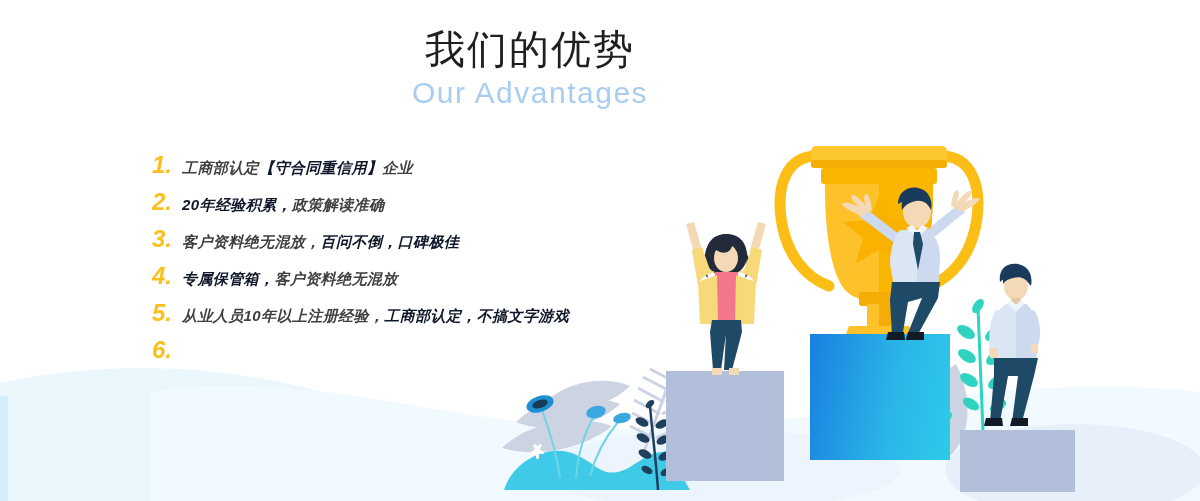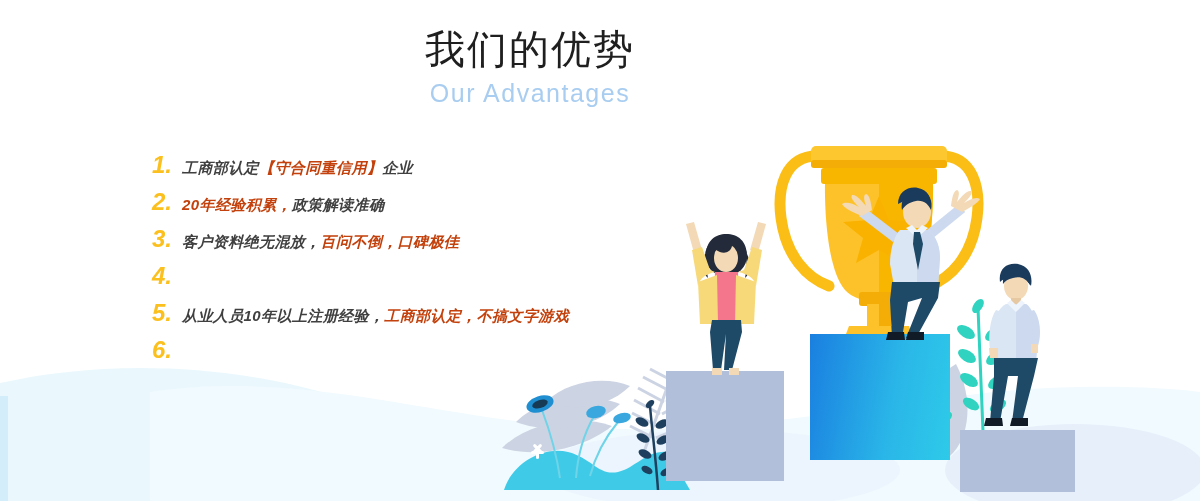--- a/index.html
+++ b/index.html
@@ -14,39 +14,39 @@
   
   .bg-waves{position:absolute;left:0;top:0;width:1200px;height:501px;z-index:0;}
 
   
   .header{position:absolute;left:0;top:26px;width:1060px;text-align:center;z-index:5;}
   .title{
     font-size:40px;line-height:46px;color:#1f1f1f;letter-spacing:2px;
     font-weight:400;margin:0;
   }
   .subtitle{
-    font-size:25px;line-height:30px;color:#a8cdf0;letter-spacing:1.5px;
+    font-size:30px;line-height:30px;color:#a8cdf0;letter-spacing:1.5px;
     margin:6px 0 0 0;font-weight:400;
   }
 
   
   .adv-list{position:absolute;left:152px;top:150px;width:430px;z-index:6;}
   .adv-row{
     display:flex;align-items:baseline;height:37px;white-space:nowrap;
   }
   .adv-num{
     font-size:24px;font-weight:bold;font-style:italic;color:#fcc01e;
     width:30px;flex:0 0 30px;letter-spacing:0px;line-height:30px;
   }
   .adv-text{
     font-size:15px;line-height:30px;font-weight:bold;font-style:italic;
     letter-spacing:0.4px;
   }
   .t-dim{color:#404040;}
-  .t-bright{color:#c2410c;}
+  .t-bright{color:#0f172a;}
 
   
   .illu{position:absolute;left:480px;top:100px;width:720px;height:401px;z-index:4;}
 
   
   .podium{position:absolute;}
   #podium-left{
     left:186px;top:271px;width:118px;height:110px;background:#b2bfdb;
   }
   #podium-center{
@@ -95,20 +95,21 @@
       <div class="adv-row">
         <span class="adv-num">2.</span>
         <span class="adv-text"><span class="t-bright">20年经验积累，</span><span class="t-dim">政策解读准确</span></span>
       </div>
       <div class="adv-row">
         <span class="adv-num">3.</span>
         <span class="adv-text"><span class="t-dim">客户资料绝无混放，</span><span class="t-bright">百问不倒，口碑极佳</span></span>
       </div>
       <div class="adv-row">
         <span class="adv-num">4.</span>
+        <span class="adv-text"><span class="t-bright">专属保管箱，</span><span class="t-dim">客户资料绝无混放</span></span>
       </div>
       <div class="adv-row">
         <span class="adv-num">5.</span>
         <span class="adv-text"><span class="t-dim">从业人员10年以上注册经验，</span><span class="t-bright">工商部认定，不搞文字游戏</span></span>
       </div>
       <div class="adv-row">
         <span class="adv-num">6.</span>
       </div>
     </div>
 

